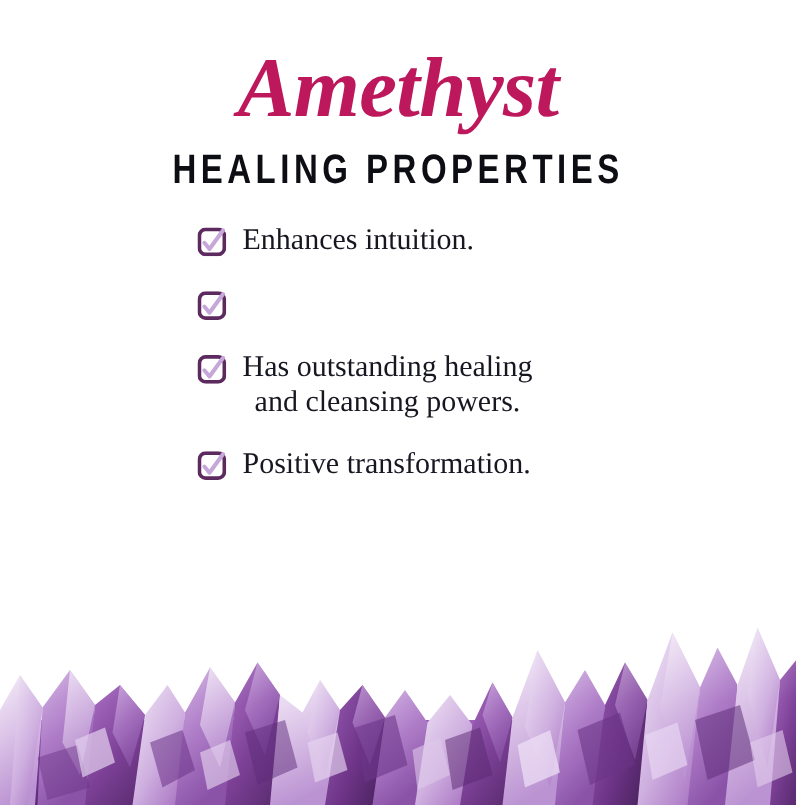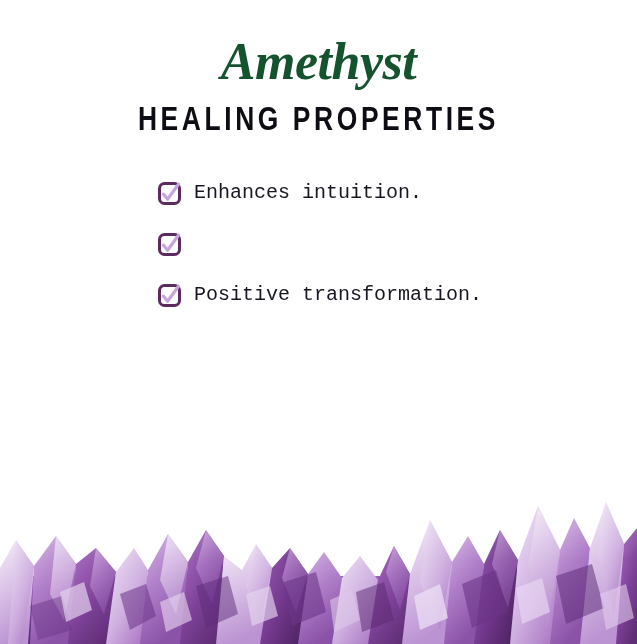--- a/index.html
+++ b/index.html
@@ -29,23 +29,23 @@
     top: 0;
     left: 0;
     width: 637px;
     text-align: center;
   }
 
   .title-main {
     font-family: "Liberation Serif", "DejaVu Serif", serif;
     font-weight: bold;
     font-style: italic;
-    font-size: 52px;
+    font-size: 68px;
     line-height: 1;
-    color: #14532d;
+    color: #be185d;
     margin: 0;
     padding-top: 36px;
     letter-spacing: -0.5px;
   }
 
   .title-sub {
     font-family: "Liberation Sans Narrow", "Liberation Sans", sans-serif;
     font-weight: bold;
     font-size: 33px;
     line-height: 1;
@@ -95,22 +95,22 @@
     margin-right: 13px;
   }
 
   .checkbox svg {
     display: block;
     width: 23px;
     height: 23px;
   }
 
   .item-text {
-    font-family: Liberation Mono, monospace;
-    font-size: 20px;
+    font-family: Liberation Serif, serif;
+    font-size: 24px;
     line-height: 29px;
     color: #171721;
     white-space: pre-line;
     padding-top: 0;
   }
 
   .item-text.two-line {
     text-align: center;
     line-height: 28px;
   }
@@ -155,20 +155,30 @@
     <li class="item">
       <span class="checkbox">
         <svg viewBox="0 0 23 23" xmlns="http://www.w3.org/2000/svg">
           <rect x="1.5" y="1.5" width="20" height="20" rx="5" ry="5" fill="none" stroke="#5c2a5e" stroke-width="3"></rect>
           <path d="M5.5 12.2 L9.6 17.2 L20.5 2.2" fill="none" stroke="#c7a6da" stroke-width="3.2" stroke-linecap="round" stroke-linejoin="round"></path>
         </svg>
       </span>
     </li>
 
 
+    <li class="item">
+      <span class="checkbox">
+        <svg viewBox="0 0 23 23" xmlns="http://www.w3.org/2000/svg">
+          <rect x="1.5" y="1.5" width="20" height="20" rx="5" ry="5" fill="none" stroke="#5c2a5e" stroke-width="3"></rect>
+          <path d="M5.5 12.2 L9.6 17.2 L20.5 2.2" fill="none" stroke="#c7a6da" stroke-width="3.2" stroke-linecap="round" stroke-linejoin="round"></path>
+        </svg>
+      </span>
+      <span class="item-text two-line">Has outstanding healing
+and cleansing powers.</span>
+    </li>
 
     <li class="item">
       <span class="checkbox">
         <svg viewBox="0 0 23 23" xmlns="http://www.w3.org/2000/svg">
           <rect x="1.5" y="1.5" width="20" height="20" rx="5" ry="5" fill="none" stroke="#5c2a5e" stroke-width="3"></rect>
           <path d="M5.5 12.2 L9.6 17.2 L20.5 2.2" fill="none" stroke="#c7a6da" stroke-width="3.2" stroke-linecap="round" stroke-linejoin="round"></path>
         </svg>
       </span>
       <span class="item-text">Positive transformation.</span>
     </li>

